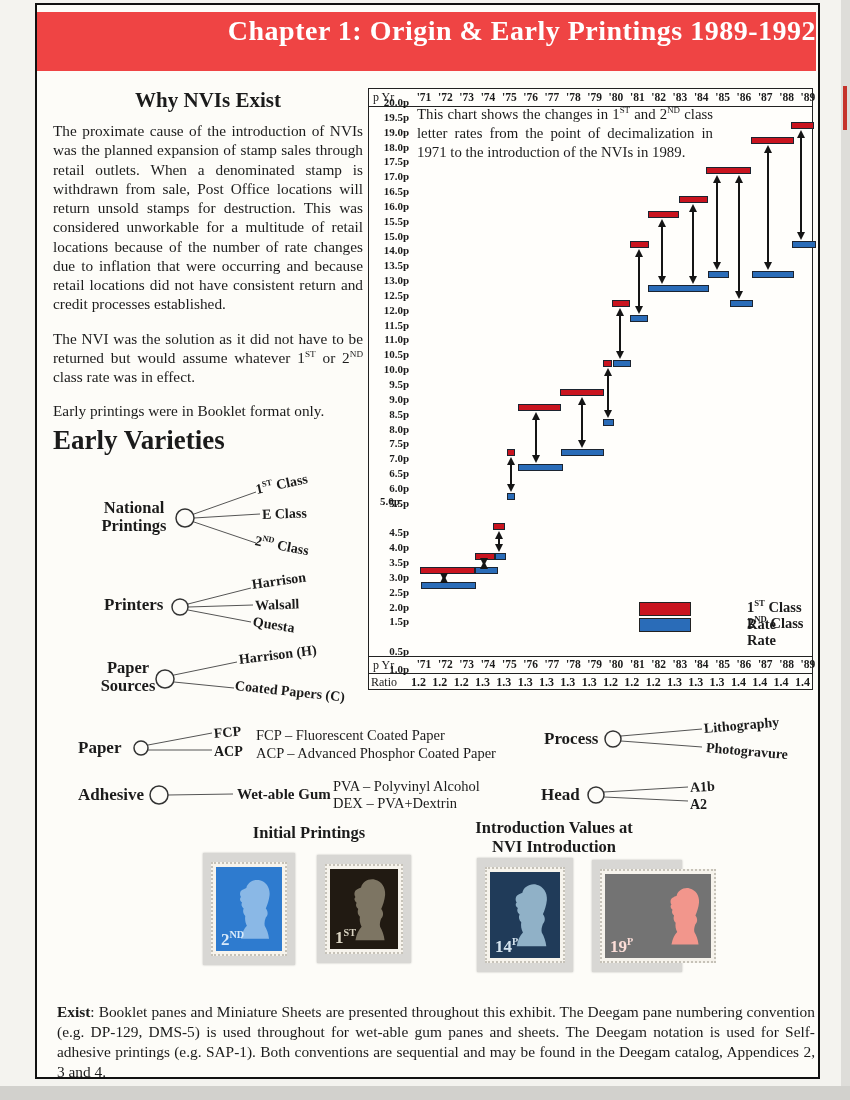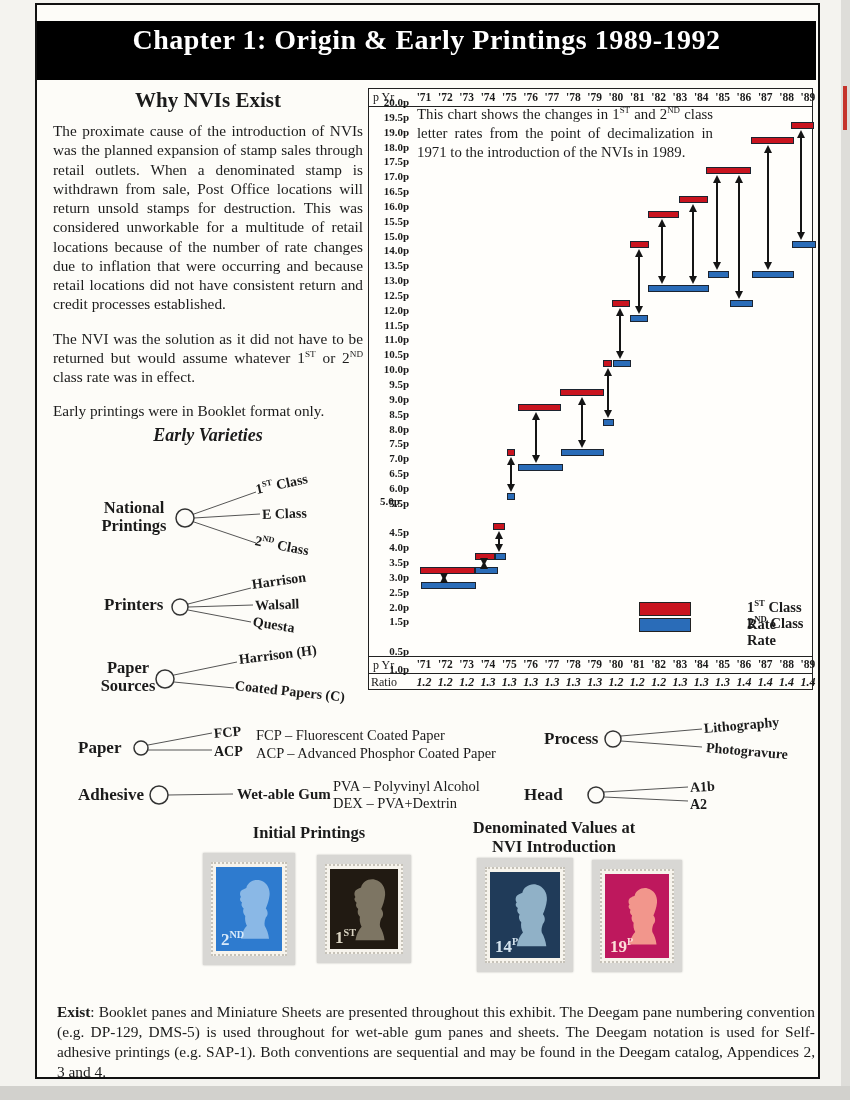--- a/index.html
+++ b/index.html
@@ -3,37 +3,37 @@
 <meta charset="utf-8">
 <style>
   html,body{margin:0;padding:0;}
   body{width:850px;height:1100px;position:relative;background:#f4f3ef;
        font-family:"Liberation Serif",serif;color:#1b1b1b;overflow:hidden;}
   .abs{position:absolute;}
   sup{font-size:60%;line-height:0;vertical-align:super;}
   
   #frame{left:35px;top:3px;width:785px;height:1076px;border:2.5px solid #111;
          background:#fdfcf8;box-sizing:border-box;}
-  #banner{left:37px;top:21px;width:779px;height:59px;background:#000000;color:#fff;
-          text-align:center;}
+  #banner{left:37px;top:12px;width:779px;height:59px;background:#ef4444;color:#fff;
+          text-align:right;}
   #banner .t1{font-size:28px;font-weight:bold;padding-top:3px;letter-spacing:.5px;}
   #banner .t2{font-size:16.5px;font-weight:bold;margin-top:1px;}
   
   #leftcol{left:53px;top:88px;width:310px;}
   #leftcol h2{font-size:21px;margin:0 0 8px 0;text-align:center;}
   #leftcol p{font-size:15.3px;line-height:1.26;text-align:justify;margin:0 0 15px 0;}
   #leftcol .p3{text-align:left;margin-bottom:4px;}
-  .big-head{font-size:18px;font-weight:bold;text-align:center;font-style:italic;}
+  .big-head{font-size:27px;font-weight:bold;}
   
   #chart{left:368px;top:88px;width:445px;height:602px;border:1.5px solid #222;
          box-sizing:border-box;background:#fffefb;}
   #chart .hline{position:absolute;left:0;width:100%;height:0;border-top:1.2px solid #222;}
   .yr{position:absolute;width:26px;text-align:center;font-size:11.5px;font-weight:bold;}
   .ylab{position:absolute;left:2px;width:38px;text-align:right;font-size:11px;font-weight:bold;line-height:14px;}
-  .ratio-val{position:absolute;width:26px;text-align:center;font-size:12px;font-weight:bold;font-style:italic;}
+  .ratio-val{position:absolute;width:26px;font-size:12px;font-weight:bold;}
   .corner{position:absolute;font-size:12px;font-weight:normal;}
   .bar{position:absolute;height:7px;box-sizing:border-box;border:1px solid #1c2430;}
   .shaft{position:absolute;width:1.6px;background:#151515;}
   .ah{position:absolute;width:0;height:0;border-left:4px solid transparent;border-right:4px solid transparent;}
   .ah.up{border-bottom:8px solid #151515;}
   .ah.down{border-top:8px solid #151515;}
   #chart-note{position:absolute;left:48px;top:16px;width:296px;font-size:14.8px;
               line-height:1.3;text-align:justify;}
   .leg-sw{position:absolute;width:50px;height:12px;border:1px solid #222;}
   .leg-lb{position:absolute;font-size:14.5px;font-weight:bold;margin-left:44px;}
@@ -311,27 +311,27 @@
 
 <div class="abs node-lb" style="left:78px;top:785px">Adhesive</div>
 <div class="branch" style="left:237px;top:786px;font-size:15px">Wet-able Gum</div>
 <div class="defn" style="left:333px;top:778px">PVA – Polyvinyl Alcohol</div>
 <div class="defn" style="left:333px;top:795px">DEX – PVA+Dextrin</div>
 
 <div class="abs node-lb" style="left:544px;top:729px">Process</div>
 <div class="branch" style="left:704px;top:721px;transform:rotate(-5deg)">Lithography</div>
 <div class="branch" style="left:706px;top:740px;transform:rotate(5deg)">Photogravure</div>
 
-<div class="abs node-lb" style="left:524px;top:785px">Head</div>
+<div class="abs node-lb" style="left:541px;top:785px">Head</div>
 <div class="branch" style="left:690px;top:780px;transform:rotate(-3deg)">A1b</div>
 <div class="branch" style="left:690px;top:797px">A2</div>
 
 <div class="abs" style="left:224px;top:823px;width:170px;text-align:center;font-weight:bold;font-size:16.5px">Initial Printings</div>
 <div class="abs" style="left:466px;top:819px;width:176px;text-align:center;font-weight:bold;font-size:16.5px;line-height:1.15">
-  <div>Denominated Values at</div>
+  <div>Introduction Values at</div>
   <div>NVI Introduction</div>
 </div>
 <div id="stamps-row">
     <div class="mount" style="left: 203px; top: 853px; width: 92px; height: 112px;">
       <div class="stamp">
         <div class="stamp-body" style="width: 66px; height: 84px; background: rgb(46, 123, 207);">
           <svg class="stamp-head" width="54" height="77" viewBox="0 0 100 128">
             <path d="M34,24 C36,14 48,7 59,10 C71,13 78,24 77,37 C76,47 73,55 70,62 C74,67 75,74 70,79 C68,84 67,89 68,94 C72,101 75,109 76,118 L24,118 C26,107 30,99 35,94 C32,88 31,82 32,76 C28,72 27,67 29,62 C25,59 24,55 26,51 C22,48 21,44 24,41 C21,37 22,30 26,28 C29,26 31,25 34,24 Z" fill="#8ab8e6"></path>
           </svg>
           <span class="stamp-value" style="color: rgb(217, 234, 250);">2<sup>ND</sup></span>
@@ -353,21 +353,21 @@
         <div class="stamp-body" style="width: 70px; height: 86px; background: rgb(32, 59, 89);">
           <svg class="stamp-head" width="57" height="79" viewBox="0 0 100 128">
             <path d="M34,24 C36,14 48,7 59,10 C71,13 78,24 77,37 C76,47 73,55 70,62 C74,67 75,74 70,79 C68,84 67,89 68,94 C72,101 75,109 76,118 L24,118 C26,107 30,99 35,94 C32,88 31,82 32,76 C28,72 27,67 29,62 C25,59 24,55 26,51 C22,48 21,44 24,41 C21,37 22,30 26,28 C29,26 31,25 34,24 Z" fill="#90b1c7"></path>
           </svg>
           <span class="stamp-value" style="color: rgb(213, 228, 239);">14<sup>P</sup></span>
         </div>
       </div>
     </div>
     <div class="mount" style="left: 592px; top: 860px; width: 90px; height: 112px;">
       <div class="stamp">
-        <div class="stamp-body" style="width: 64px; height: 84px; background: #be185d;">
+        <div class="stamp-body" style="width: 64px; height: 84px; background: #737373; padding-left: 42px;">
           <svg class="stamp-head" width="52" height="77" viewBox="0 0 100 128">
             <path d="M34,24 C36,14 48,7 59,10 C71,13 78,24 77,37 C76,47 73,55 70,62 C74,67 75,74 70,79 C68,84 67,89 68,94 C72,101 75,109 76,118 L24,118 C26,107 30,99 35,94 C32,88 31,82 32,76 C28,72 27,67 29,62 C25,59 24,55 26,51 C22,48 21,44 24,41 C21,37 22,30 26,28 C29,26 31,25 34,24 Z" fill="#f2968c"></path>
           </svg>
           <span class="stamp-value" style="color: rgb(252, 222, 216);">19<sup>P</sup></span>
         </div>
       </div>
     </div>
   </div>
 
 <p class="abs" id="note">

